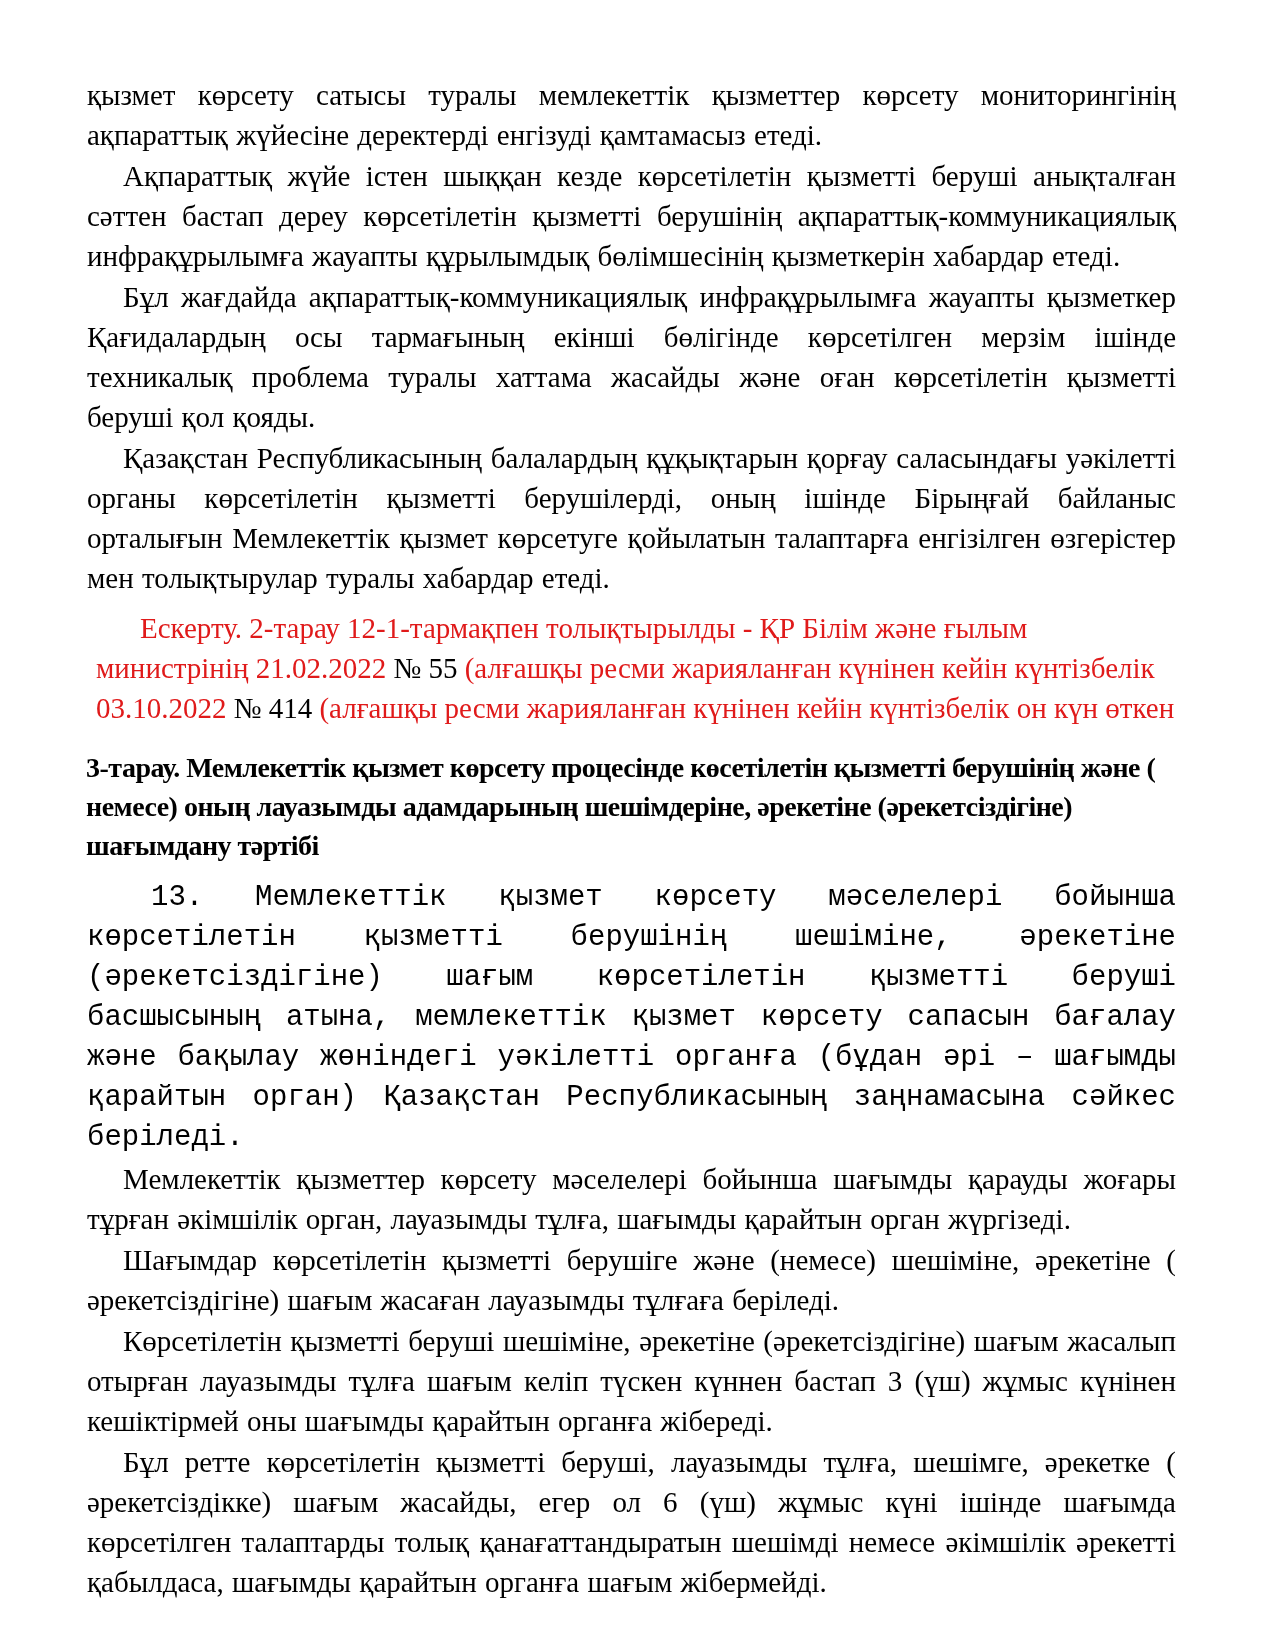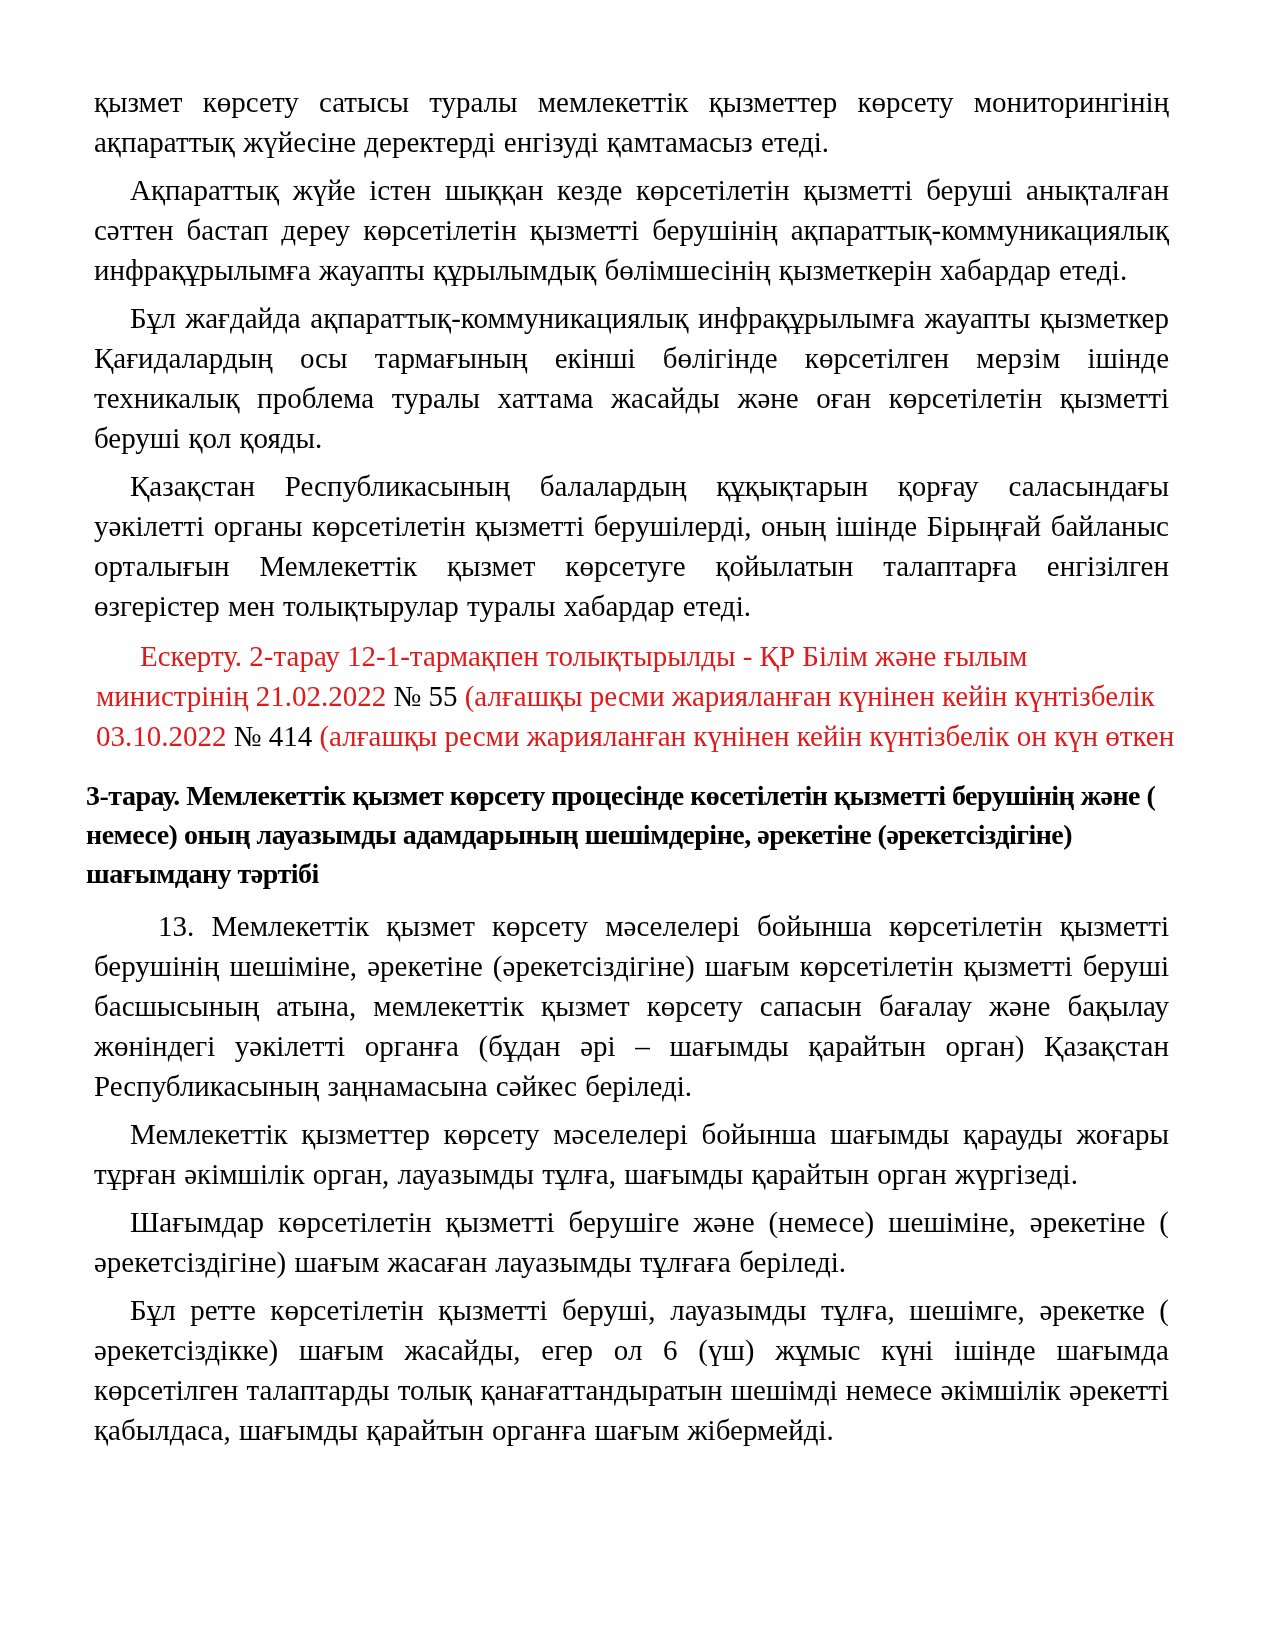--- a/index.html
+++ b/index.html
@@ -12,29 +12,29 @@
     width: 1275px;
     height: 1650px;
     box-sizing: border-box;
     padding: 74px 98px 0 86px;
     background: #ffffff;
     color: #000000;
     font-family: "Liberation Serif", "DejaVu Serif", serif;
     overflow: hidden;
   }
   .body-par {
-    margin: 8px;
+    margin: 1px;
     font-size: 29px;
     line-height: 40px;
     text-align: justify;
     word-spacing: 1px;
   }
   .indent-none   { text-indent: 0; }
   .indent-normal { text-indent: 36px; }
-  .indent-wide   { text-indent: 64px; }
+  .indent-wide   { text-indent: 64px; font-family: Liberation Mono, monospace; }
 
   .note { margin: 10px; }
   .note-line {
     font-size: 29px;
     line-height: 40px;
     white-space: nowrap;
     text-align: left;
     color: var(--note-red, #e01a1a);
   }
   .note-first { text-indent: 44px; }
@@ -67,15 +67,16 @@
       <div class="note-line"><span class="seg-red">министрінің 21.02.2022 </span><span class="seg-black">№ 55</span><span class="seg-red"> (алғашқы ресми жарияланған күнінен кейін күнтізбелік</span></div>
       <div class="note-line"><span class="seg-red">03.10.2022 </span><span class="seg-black">№ 414</span><span class="seg-red"> (алғашқы ресми жарияланған күнінен кейін күнтізбелік он күн өткен</span></div>
     </div>
 
   <h2 class="chapter-heading">3-тарау. Мемлекеттік қызмет көрсету процесінде көсетілетін қызметті берушінің және ( немесе) оның лауазымды адамдарының шешімдеріне, әрекетіне (әрекетсіздігіне) шағымдану тәртібі</h2>
 
   <div id="body-section">
       <p class="body-par indent-wide">13. Мемлекеттік қызмет көрсету мәселелері бойынша көрсетілетін қызметті берушінің шешіміне, әрекетіне (әрекетсіздігіне) шағым көрсетілетін қызметті беруші басшысының атына, мемлекеттік қызмет көрсету сапасын бағалау және бақылау жөніндегі уәкілетті органға (бұдан әрі – шағымды қарайтын орган) Қазақстан Республикасының заңнамасына сәйкес беріледі.</p>
       <p class="body-par indent-normal">Мемлекеттік қызметтер көрсету мәселелері бойынша шағымды қарауды жоғары тұрған әкімшілік орган, лауазымды тұлға, шағымды қарайтын орган жүргізеді.</p>
       <p class="body-par indent-normal">Шағымдар көрсетілетін қызметті берушіге және (немесе) шешіміне, әрекетіне ( әрекетсіздігіне) шағым жасаған лауазымды тұлғаға беріледі.</p>
+      <p class="body-par indent-normal">Көрсетілетін қызметті беруші шешіміне, әрекетіне (әрекетсіздігіне) шағым жасалып отырған лауазымды тұлға шағым келіп түскен күннен бастап 3 (үш) жұмыс күнінен кешіктірмей оны шағымды қарайтын органға жібереді.</p>
       <p class="body-par indent-normal">Бұл ретте көрсетілетін қызметті беруші, лауазымды тұлға, шешімге, әрекетке ( әрекетсіздікке) шағым жасайды, егер ол 6 (үш) жұмыс күні ішінде шағымда көрсетілген талаптарды толық қанағаттандыратын шешімді немесе әкімшілік әрекетті қабылдаса, шағымды қарайтын органға шағым жібермейді.</p>
     </div>
 </div>
 
 </body></html>

